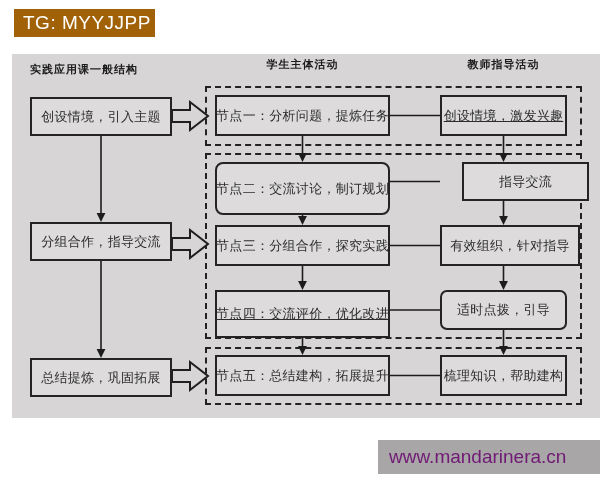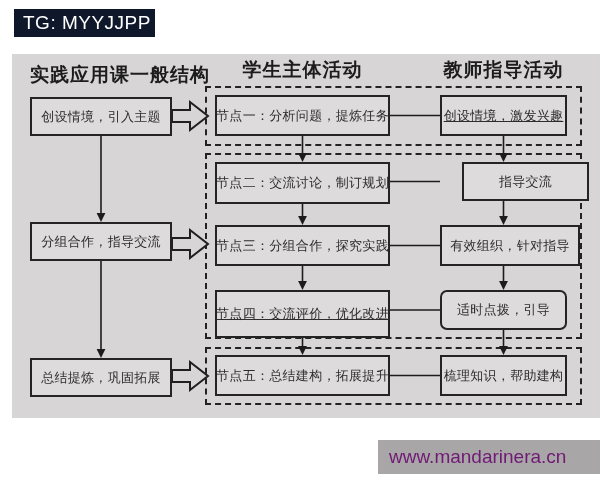--- a/index.html
+++ b/index.html
@@ -2,52 +2,52 @@
 <html><head>
 <meta charset="utf-8">
 <style>
   html,body { margin:0; padding:0; }
   body {
     width:600px; height:480px; position:relative; background:#ffffff;
     font-family:"Liberation Sans","DejaVu Sans",sans-serif; overflow:hidden;
   }
   .tg-badge {
     position:absolute; left:14px; top:9px; width:141px; height:28px;
-    background:#0f172a; color:#fff; font-size:19px; line-height:28px;
+    background:#a16207; color:#fff; font-size:19px; line-height:28px;
     padding-left:9px; box-sizing:border-box; letter-spacing:.5px;
   }
   .site-badge {
     position:absolute; left:378px; top:440px; width:222px; height:34px;
     background:#a8a6a7; color:#701a75; font-size:19px; line-height:34px;
     padding-left:11px; box-sizing:border-box;
   }
   .panel {
     position:absolute; left:12px; top:54px; width:588px; height:364px;
     background:#d7d5d6;
   }
-  .hdr { position:absolute; font-weight:bold; color:#1c1c1c; font-size:19px; letter-spacing:1px; white-space:nowrap; }
+  .hdr { position:absolute; font-weight:bold; color:#1c1c1c; font-size:11px; letter-spacing:1px; white-space:nowrap; }
   .hdr-left    { left:18px;  top:8px; }
   .hdr-student { left:203px; top:3px; width:175px; text-align:center; }
   .hdr-teacher { left:428px; top:3px; width:127px; text-align:center; }
   .dashed { position:absolute; border:2px dashed #222; box-sizing:border-box; }
   .d1 { left:193px; top:32px;  width:377px; height:60px; }
   .d2 { left:193px; top:99px;  width:377px; height:186px; }
   .d3 { left:193px; top:293px; width:377px; height:58px; }
   .fbox {
     position:absolute; background:#dddbdc; border:2px solid #242424;
     box-sizing:border-box; display:flex; align-items:center; justify-content:center;
     font-size:13px; color:#2d2d2d; letter-spacing:.3px; white-space:nowrap;
   }
   
   .l1 { left:18px; top:43px;  width:142px; height:39px; }
   .l2 { left:18px; top:168px; width:142px; height:39px; }
   .l3 { left:18px; top:304px; width:142px; height:39px; }
   
   .n1 { left:203px; top:41px;  width:175px; height:41px; }
-  .n2 { left:203px; top:108px; width:175px; height:42px; }
+  .n2 { left:203px; top:108px; width:175px; height:53px;border-radius:8px; }
   .n3 { left:203px; top:171px; width:175px; height:41px; }
   .n4 { left:203px; top:236px; width:175px; height:48px;text-decoration:underline; }
   .n5 { left:203px; top:301px; width:175px; height:41px; }
   
   .r1 { left:428px; top:41px;  width:127px; height:41px;text-decoration:underline; }
   .r2 { left:428px; top:108px; width:127px; height:39px;margin-left:22px; }
   .r3 { left:428px; top:171px; width:140px; height:41px; }
   .r4 { left:428px; top:236px; width:127px; height:40px;border-radius:7px; }
   .r5 { left:428px; top:301px; width:127px; height:41px; }
   .connectors { position:absolute; left:0; top:0; width:588px; height:364px; pointer-events:none; }

